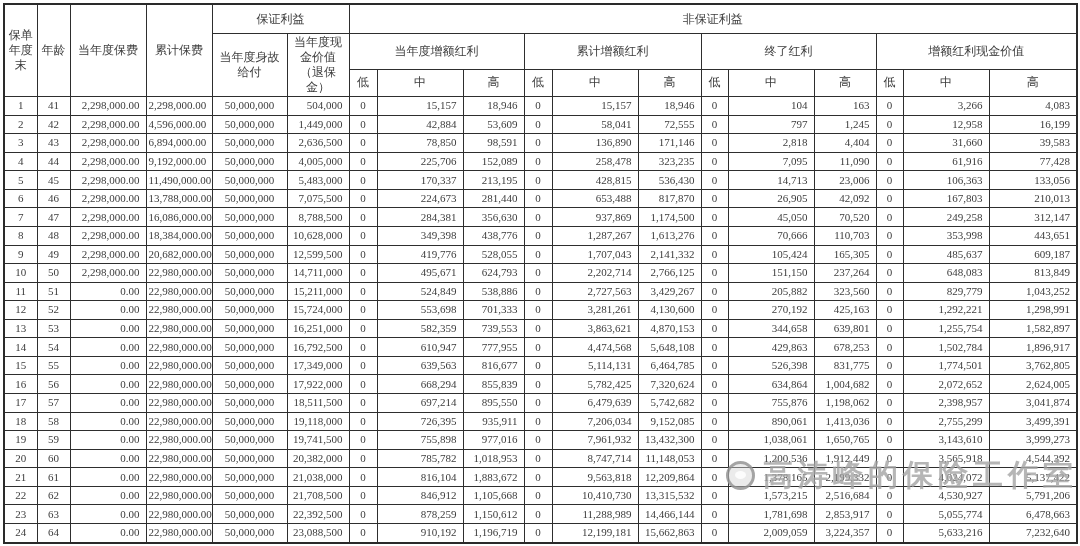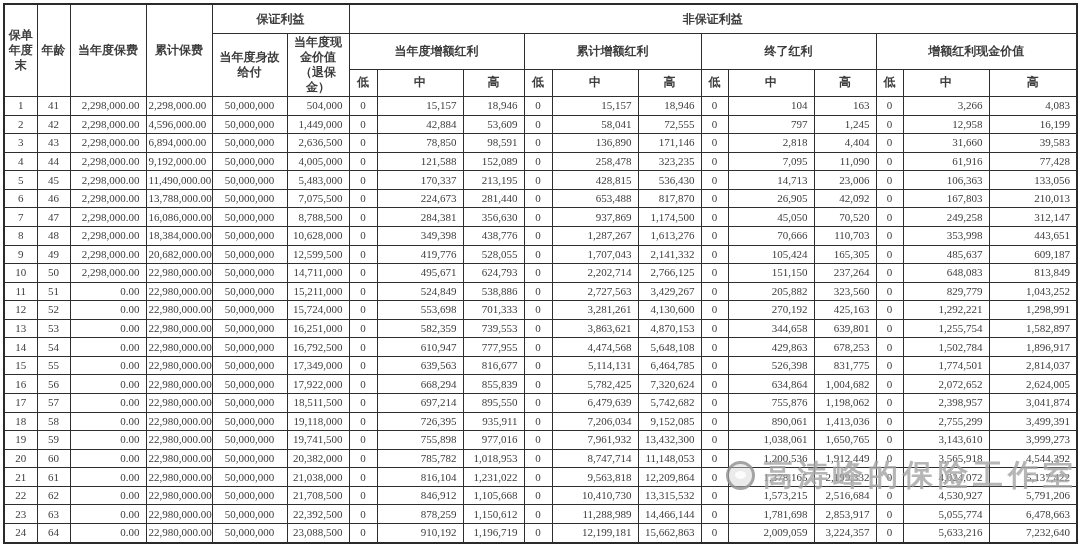--- a/index.html
+++ b/index.html
@@ -2,21 +2,21 @@
 <html><head>
 <meta charset="utf-8">
 <style>
   html,body { margin:0; padding:0; background:#ffffff; }
   body { width:1080px; height:546px; overflow:hidden;
          font-family:"Liberation Serif","DejaVu Serif",serif; }
   .sheet { position:relative; width:1080px; height:546px; box-sizing:border-box; padding:3px 2px 2px 3px; }
   table.benefit { border-collapse:collapse; table-layout:fixed; width:1074px; height:540px;
                   border:2px solid #2a2a2a; }
   th,td { border:1px solid #2e2e2e; color:#3c3c3c; overflow:hidden; }
-  th { font-weight:bold; font-size:12px; text-align:center; padding:1px 2px;
+  th { font-weight:normal; font-size:12px; text-align:center; padding:1px 2px;
        line-height:1.25; word-break:break-all; }
   thead tr.group-row th { height:26px; }
   thead tr.label-row th { height:32px; }
   thead tr.level-row th { height:24px; }
   td { font-size:11px; padding:0 2px; white-space:nowrap; line-height:1; }
   td.num { text-align:right; padding-right:6px; }
   td.ctr { text-align:center; }
   
   .watermark { position:absolute; left:726px; top:456px; height:38px; display:flex;
                align-items:center; z-index:5; pointer-events:none;text-align:right; }
@@ -149,21 +149,21 @@
           <td class="num">39,583</td>
         </tr>
         <tr>
           <td class="ctr">4</td>
           <td class="ctr">44</td>
           <td class="num">2,298,000.00</td>
           <td class="num">9,192,000.00</td>
           <td class="ctr">50,000,000</td>
           <td class="num">4,005,000</td>
           <td class="ctr">0</td>
-          <td class="num">121,588</td>
+          <td class="num">225,706</td>
           <td class="num">152,089</td>
           <td class="ctr">0</td>
           <td class="num">258,478</td>
           <td class="num">323,235</td>
           <td class="ctr">0</td>
           <td class="num">7,095</td>
           <td class="num">11,090</td>
           <td class="ctr">0</td>
           <td class="num">61,916</td>
           <td class="num">77,428</td>
@@ -379,21 +379,21 @@
           <td class="num">639,563</td>
           <td class="num">816,677</td>
           <td class="ctr">0</td>
           <td class="num">5,114,131</td>
           <td class="num">6,464,785</td>
           <td class="ctr">0</td>
           <td class="num">526,398</td>
           <td class="num">831,775</td>
           <td class="ctr">0</td>
           <td class="num">1,774,501</td>
-          <td class="num">2,814,037</td>
+          <td class="num">3,762,805</td>
         </tr>
         <tr>
           <td class="ctr">16</td>
           <td class="ctr">56</td>
           <td class="num">0.00</td>
           <td class="num">22,980,000.00</td>
           <td class="ctr">50,000,000</td>
           <td class="num">17,922,000</td>
           <td class="ctr">0</td>
           <td class="num">668,294</td>
@@ -490,21 +490,21 @@
         </tr>
         <tr>
           <td class="ctr">21</td>
           <td class="ctr">61</td>
           <td class="num">0.00</td>
           <td class="num">22,980,000.00</td>
           <td class="ctr">50,000,000</td>
           <td class="num">21,038,000</td>
           <td class="ctr">0</td>
           <td class="num">816,104</td>
-          <td class="num">1,231,022</td>
+          <td class="num">1,883,672</td>
           <td class="ctr">0</td>
           <td class="num">9,563,818</td>
           <td class="num">12,209,864</td>
           <td class="ctr">0</td>
           <td class="num">1,378,165</td>
           <td class="num">2,199,332</td>
           <td class="ctr">0</td>
           <td class="num">4,024,072</td>
           <td class="num">5,137,422</td>
         </tr>

